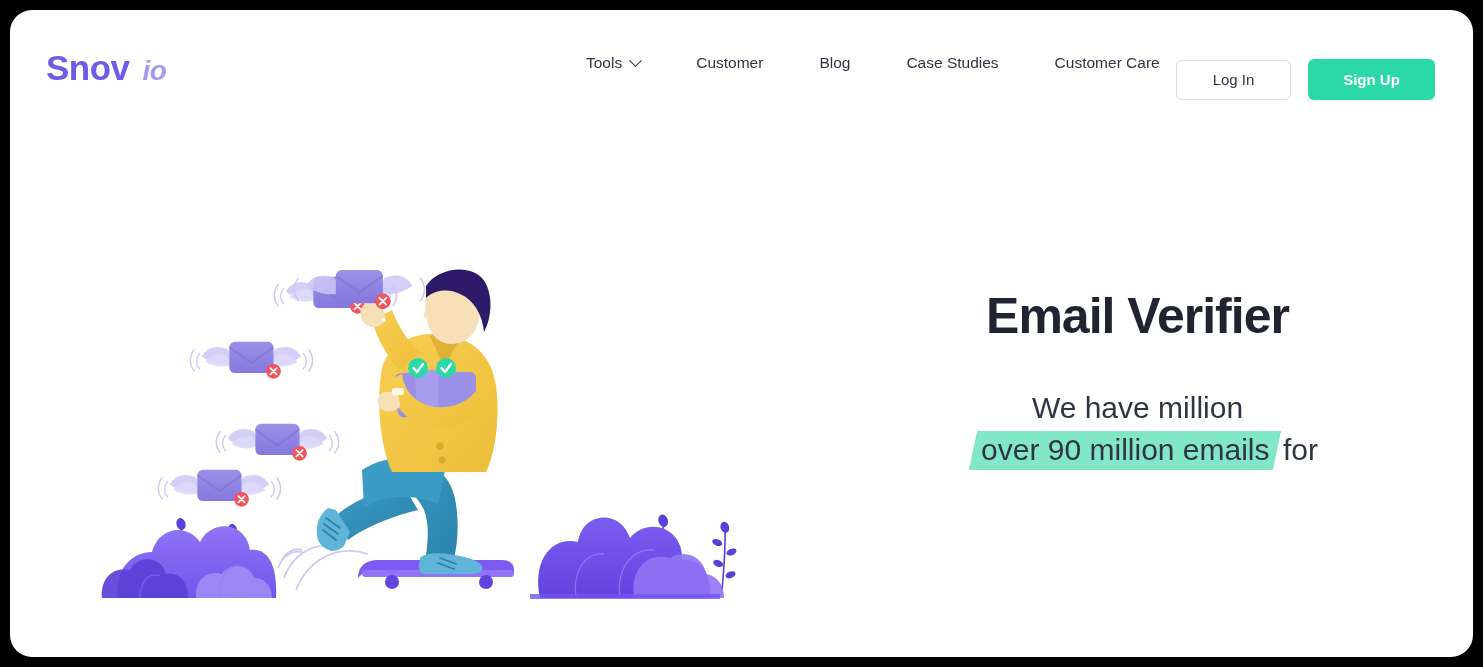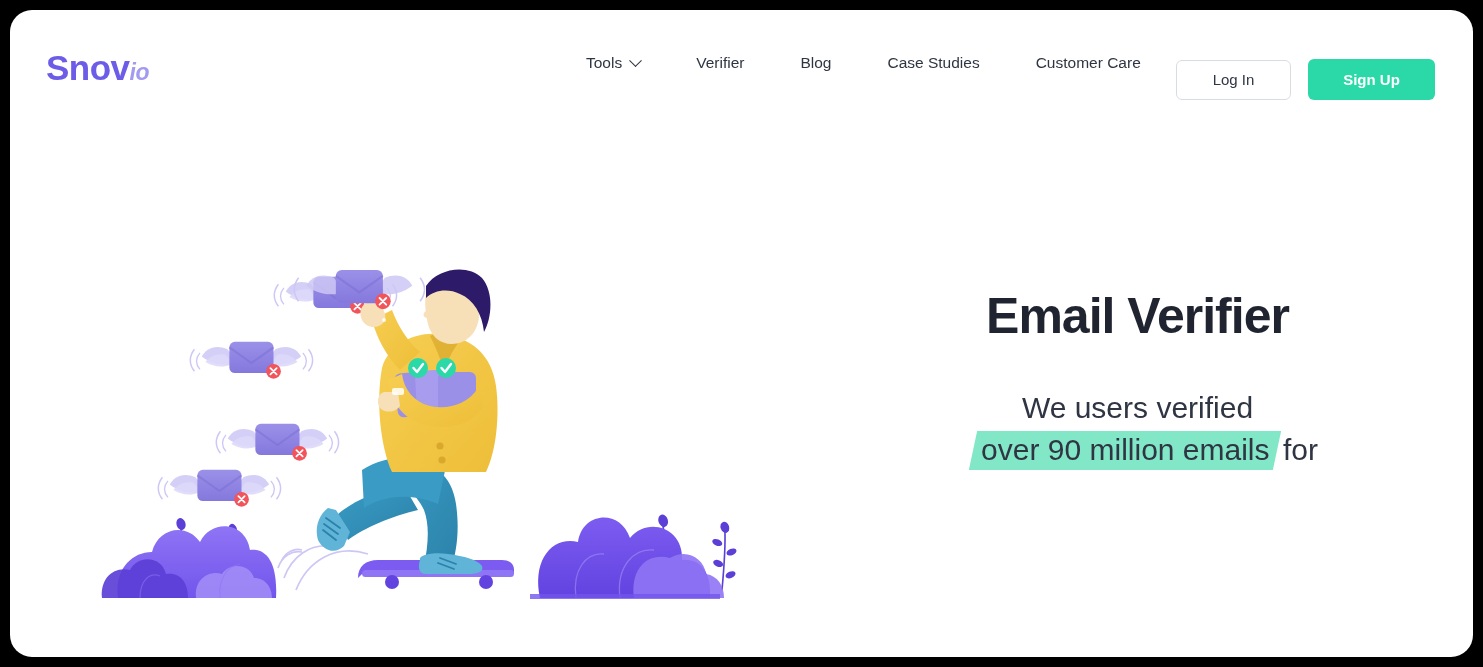--- a/index.html
+++ b/index.html
@@ -27,23 +27,24 @@
   .logo {
     position:absolute; left:36px; top:38px;
     font-size:35px; font-weight:bold;
     letter-spacing:-0.5px;
     color:#6c5ce7;
     user-select:none;
   }
   .logo .logo-suffix {
     color:#a29bf0;
     font-style:italic;
-    font-size:23px;
+    font-size:28px;
     font-weight:bold;
     letter-spacing:-0.5px;
+    margin-left:13px;
   }
 
   .main-nav {
     position:absolute; left:576px; top:38px;
     display:flex; align-items:flex-end;
     gap:0px;
   }
   .nav-item {
     font-size:15.5px;
     color:#2f3542;
@@ -145,21 +146,21 @@
     <div class="logo">
       <span>Snov</span><span class="logo-suffix">io</span>
     </div>
 
     <nav class="main-nav">
       <div class="nav-item">
         <span>Tools</span>
         <span class="chev"></span>
       </div>
       <div class="nav-item">
-        <span>Verifier</span>
+        <span>Customer</span>
       </div>
       <div class="nav-item">
         <span>Blog</span>
       </div>
       <div class="nav-item">
         <span>Case Studies</span>
       </div>
       <div class="nav-item">
         <span>Customer Care</span>
       </div>
@@ -361,21 +362,21 @@
           <rect x="292" y="128" width="12" height="7" rx="2" fill="#ffffff" opacity="0.85"></rect>
         </g>
       </svg>
     </div>
 
     <div class="hero-copy">
       <h1 class="hero-title">Email Verifier</h1>
 
       <div class="hero-sub">
         <span class="line">
-          <span>We users verified</span>
+          <span>We have million</span>
         </span>
         <span class="line">
           <span class="hl">over 90 million emails</span><span> for</span>
         </span>
       </div>
     </div>
 
   </section>
 </div>
 

